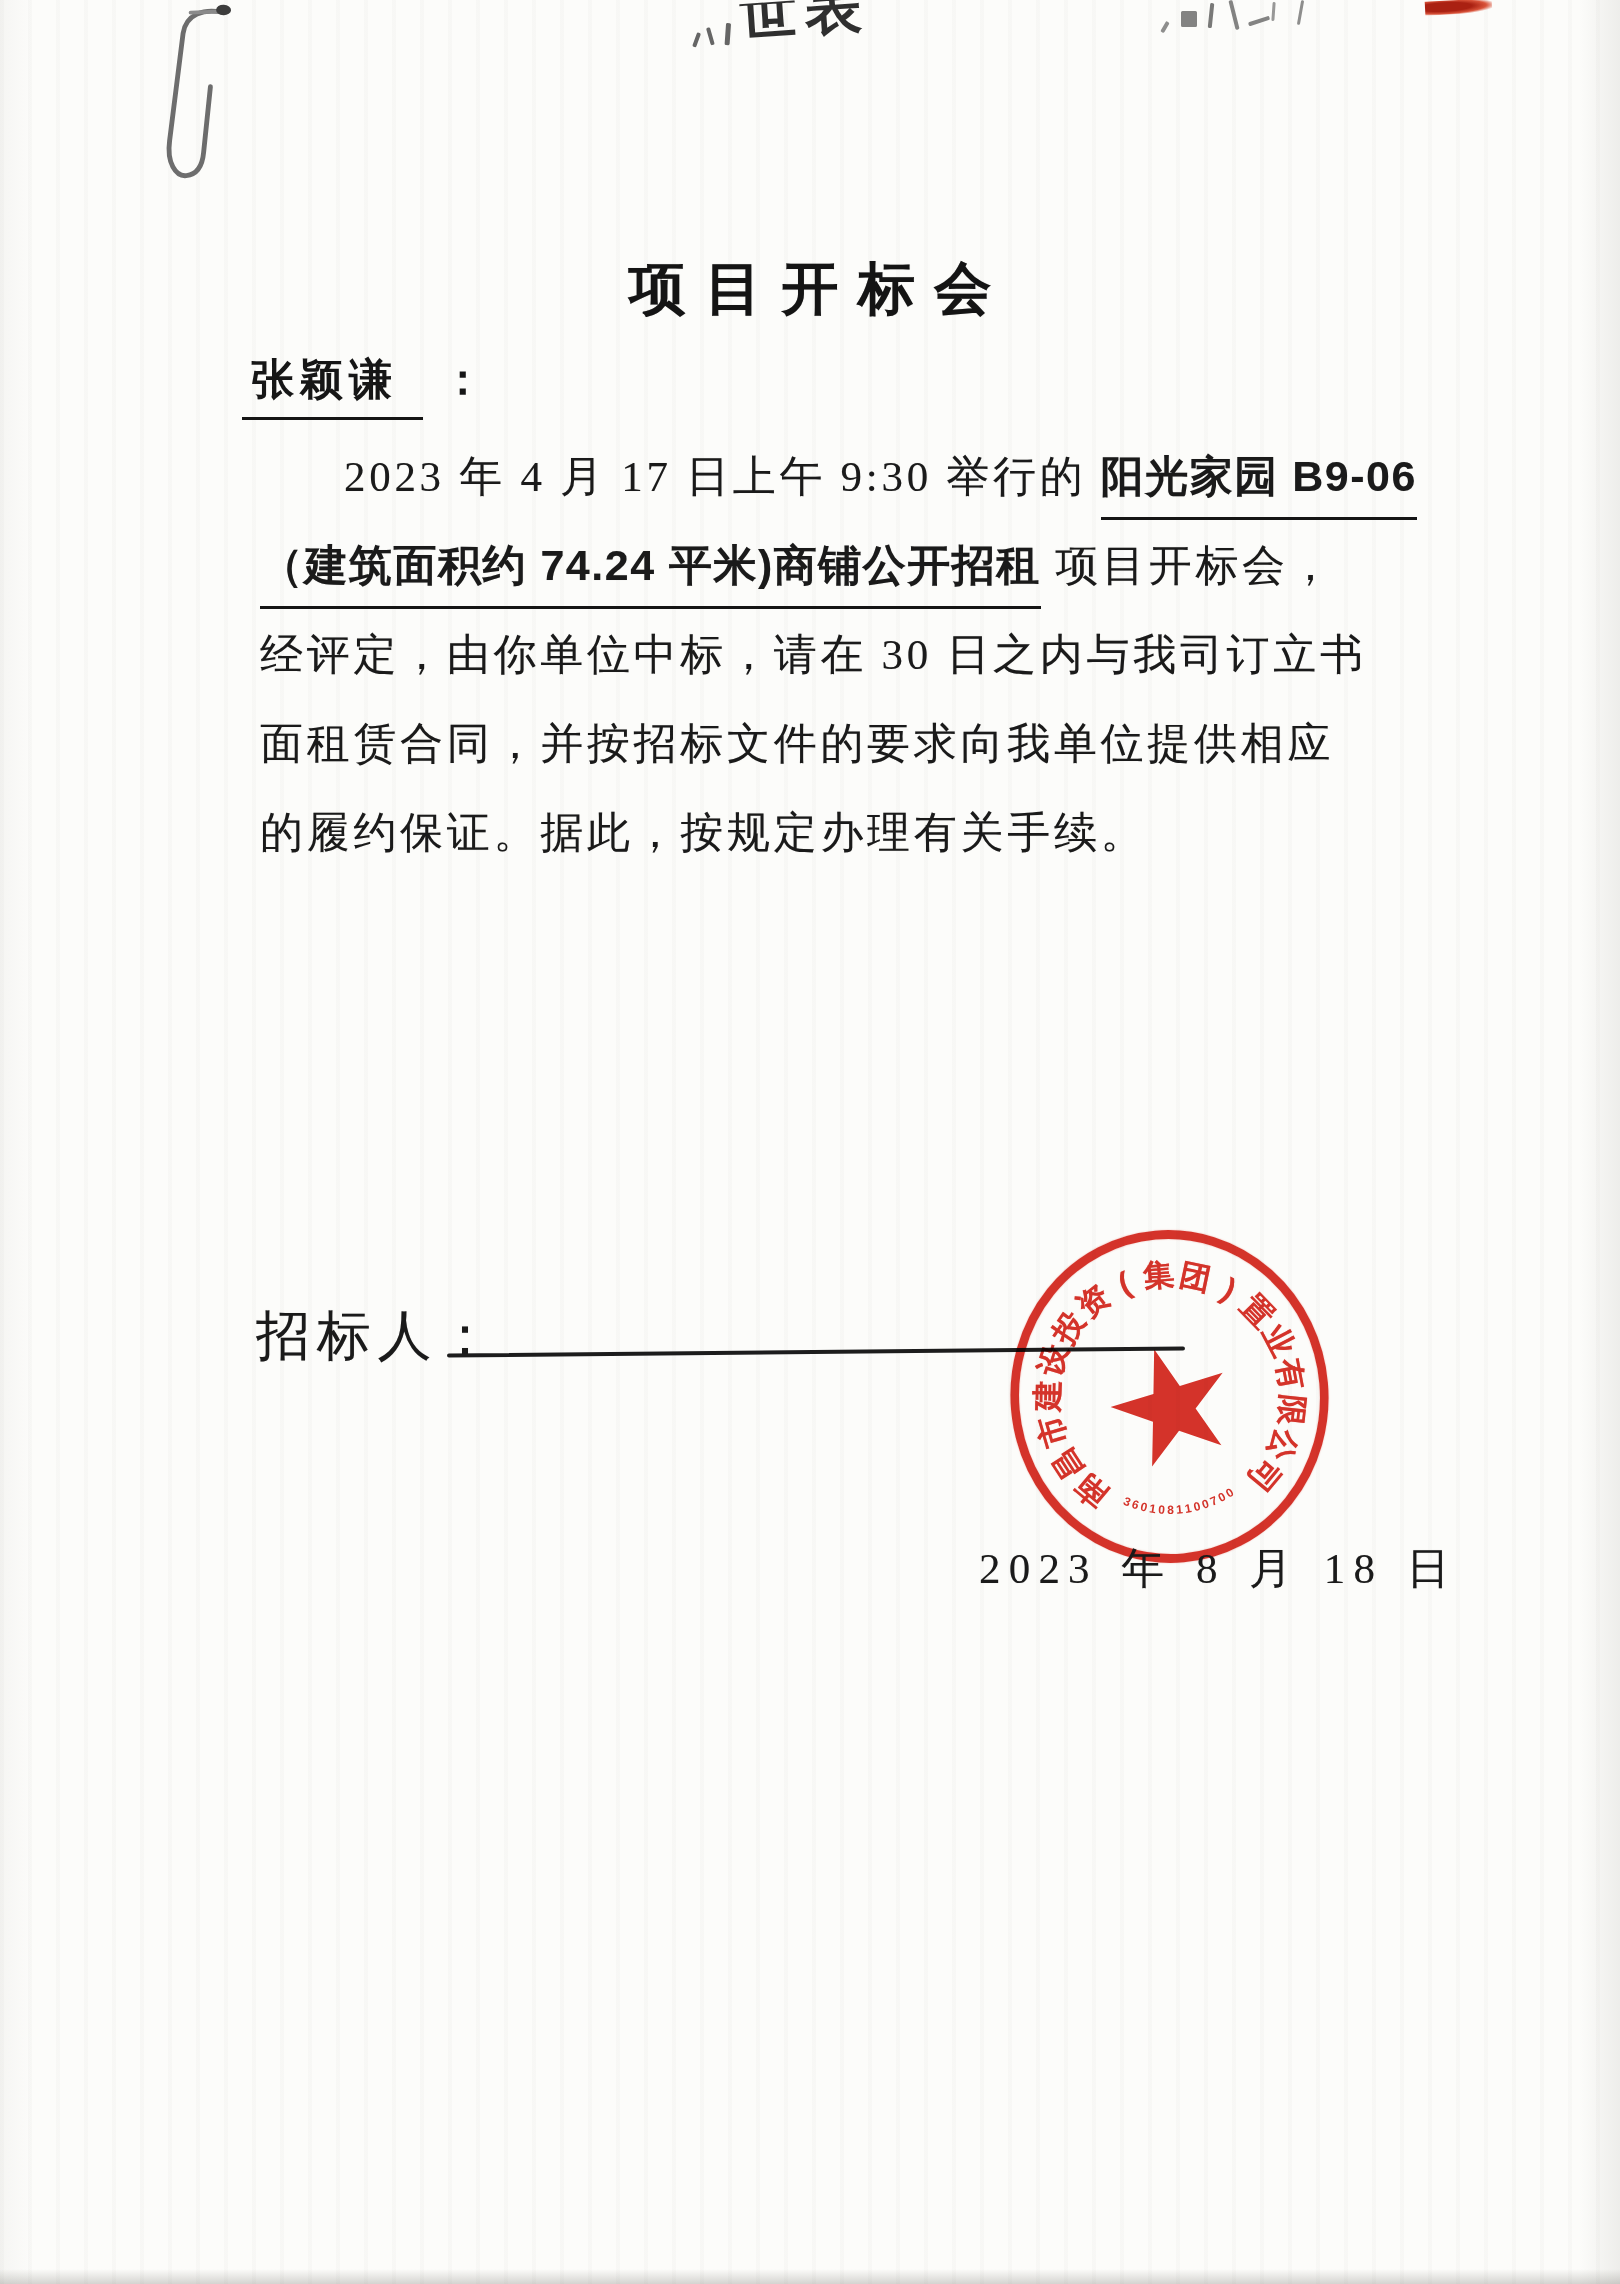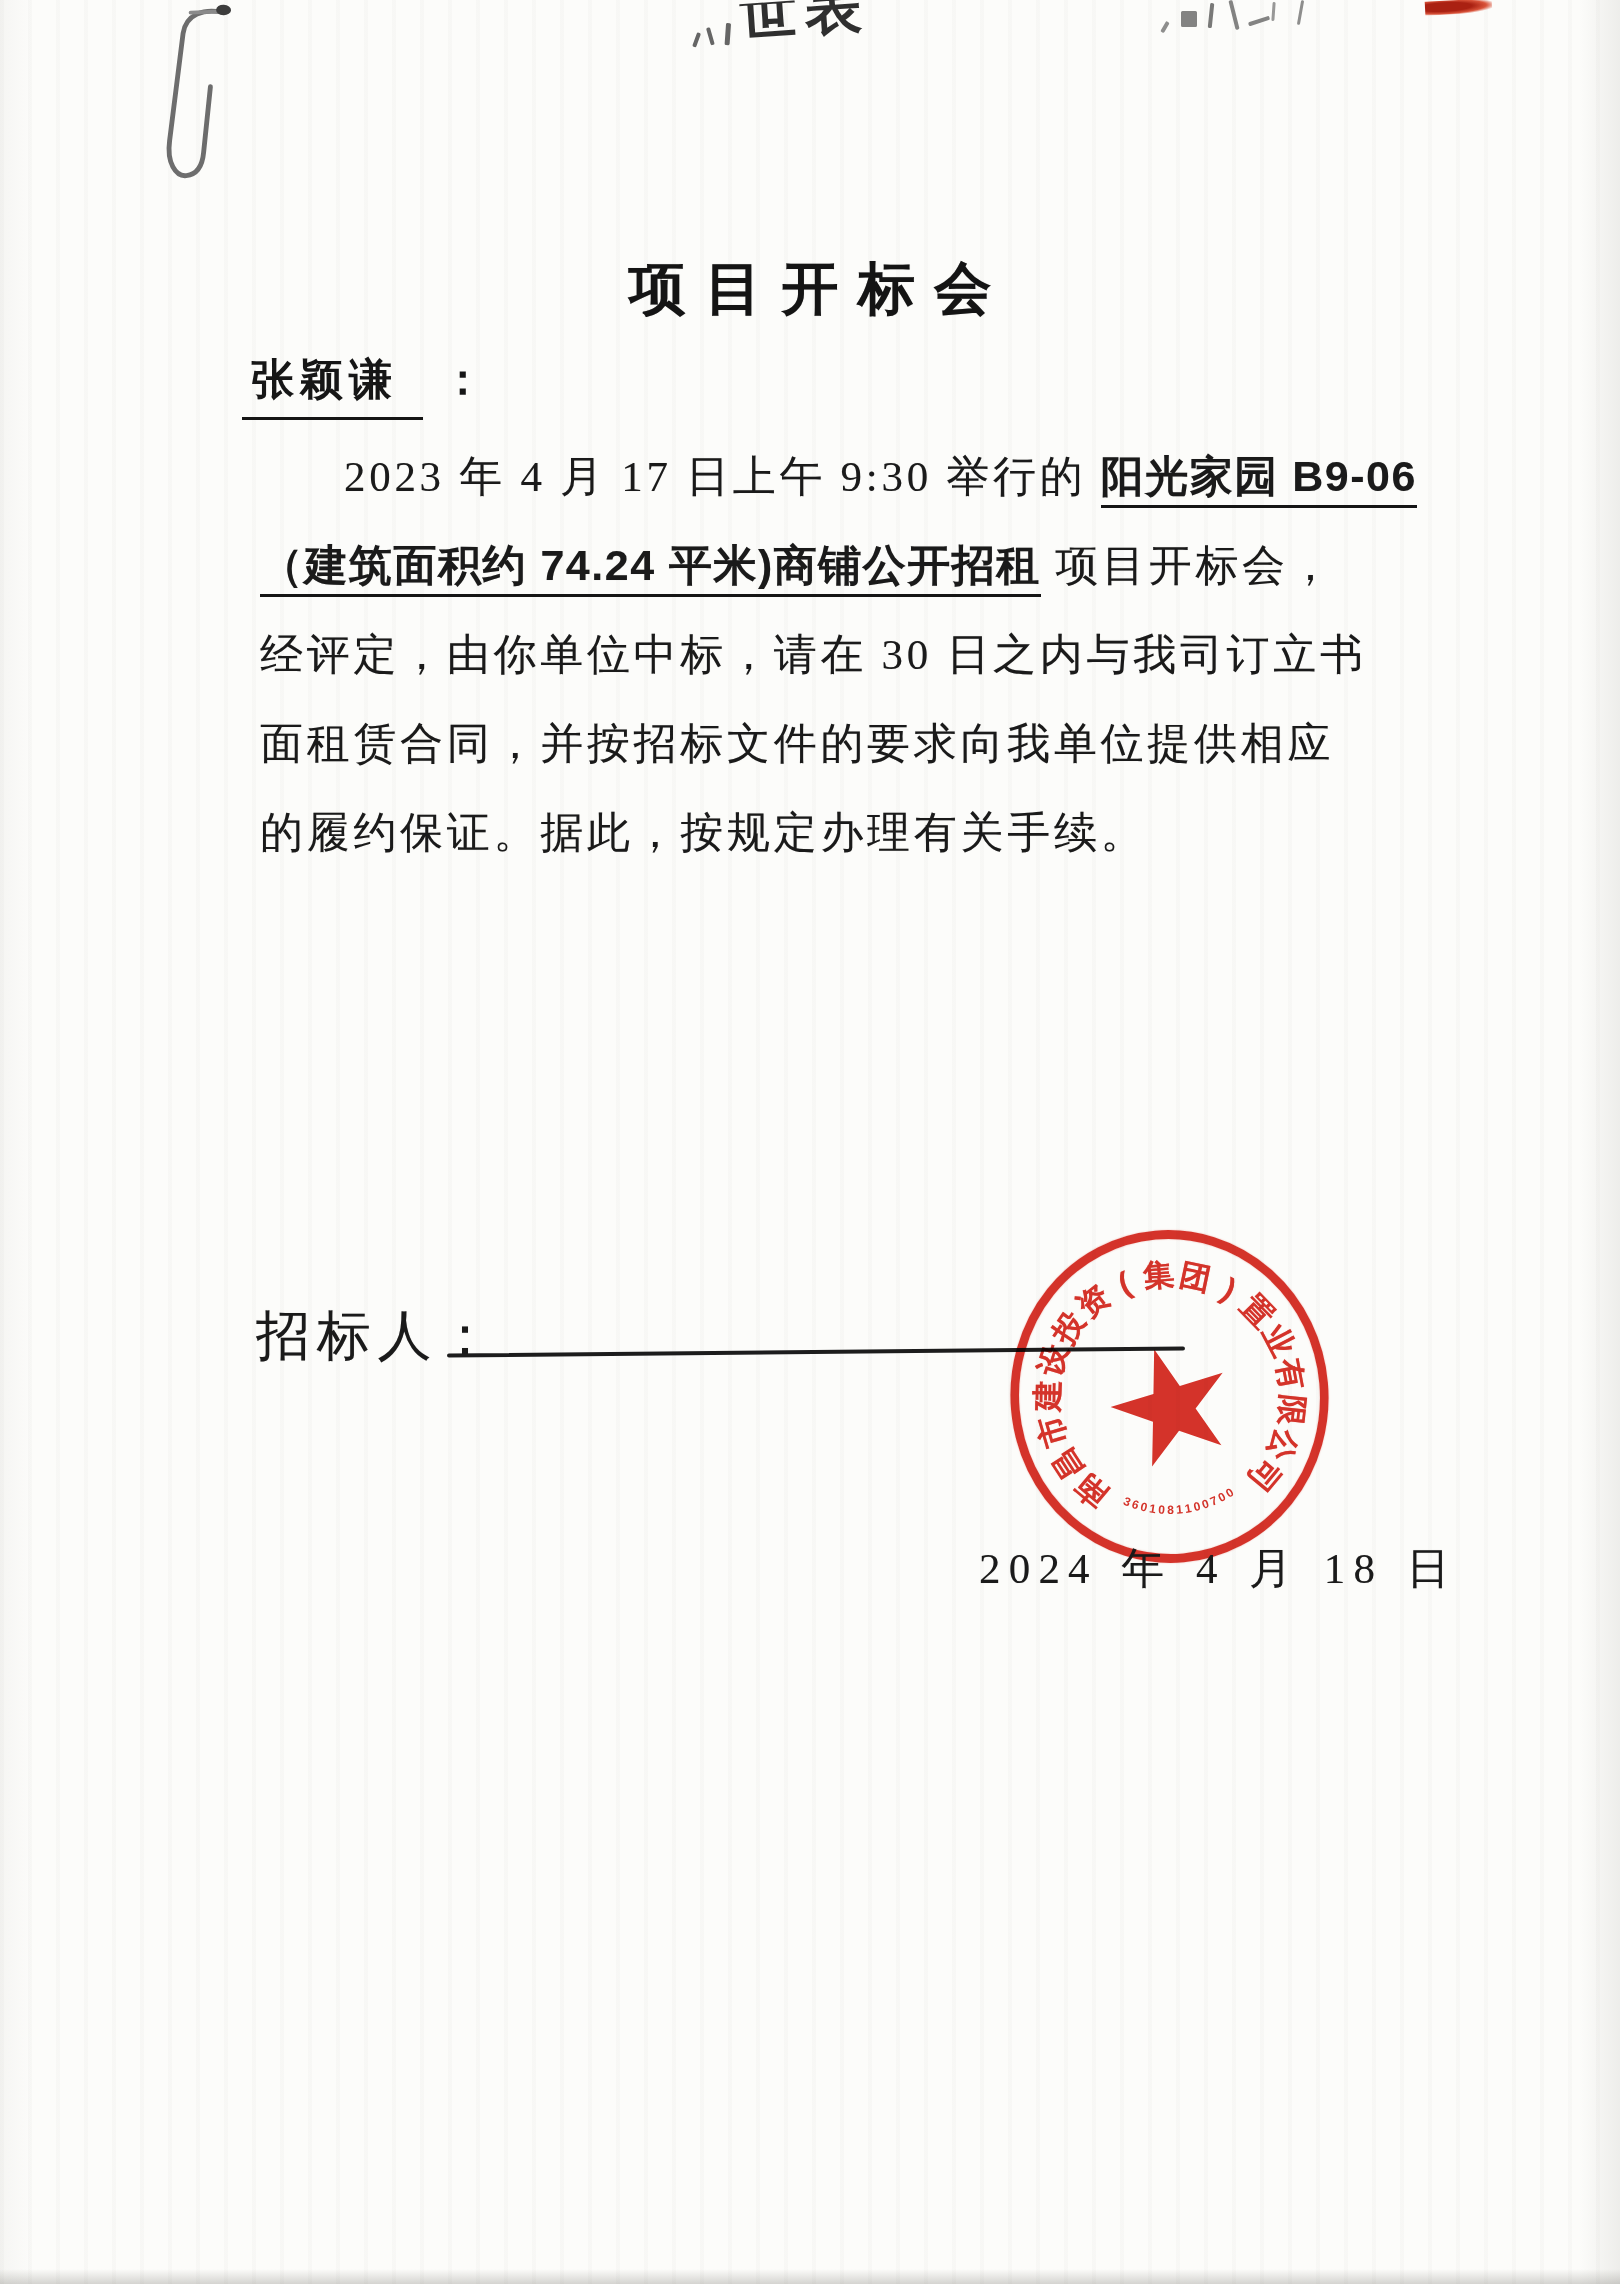--- a/index.html
+++ b/index.html
@@ -78,21 +78,21 @@
 
   .body-par { position:absolute; left:260px; top:448px; width:1144px; }
   .par-line {
     height:89px; white-space:nowrap;
     font-size:43px; letter-spacing:3.7px; color:#1a1a1a;
     text-shadow:0 0 0.7px rgba(0,0,0,.3);
   }
   .par-line.indent { text-indent:84px; }
   .par-line .em {
     font-family:"Liberation Sans", sans-serif; font-weight:bold;
-    letter-spacing:1.5px; border-bottom:3.7px solid #151515; padding-bottom:5px;
+    letter-spacing:1.5px; border-bottom:3.7px solid #151515; padding-bottom:17px;
   }
 
   .bid-price {
     position:absolute; left:258px; top:966px;
     font-family:"Liberation Sans", sans-serif; font-weight:bold;
     font-size:43px; color:#141414;
   }
   .bid-price .value {
     display:inline-block; border-bottom:3.7px solid #151515;
     padding:0 31px 7.5px 22.4px; margin-left:10.5px; letter-spacing:3px;
@@ -231,16 +231,16 @@
         <span style="transform: rotate(180deg) translate(0px, -114px) rotate(180deg);">1</span>
         <span style="transform: rotate(175.5deg) translate(0px, -114px) rotate(180deg);">1</span>
         <span style="transform: rotate(171deg) translate(0px, -114px) rotate(180deg);">0</span>
         <span style="transform: rotate(166.5deg) translate(0px, -114px) rotate(180deg);">0</span>
         <span style="transform: rotate(162deg) translate(0px, -114px) rotate(180deg);">7</span>
         <span style="transform: rotate(157.5deg) translate(0px, -114px) rotate(180deg);">0</span>
         <span style="transform: rotate(153deg) translate(0px, -114px) rotate(180deg);">0</span>
       </div>
   </div>
 
-  <div class="issue-date">2024 年 4 月 18 日</div>
+  <div class="issue-date">2023 年 8 月 18 日</div>
 
 </div>
 
 
 </body></html>

